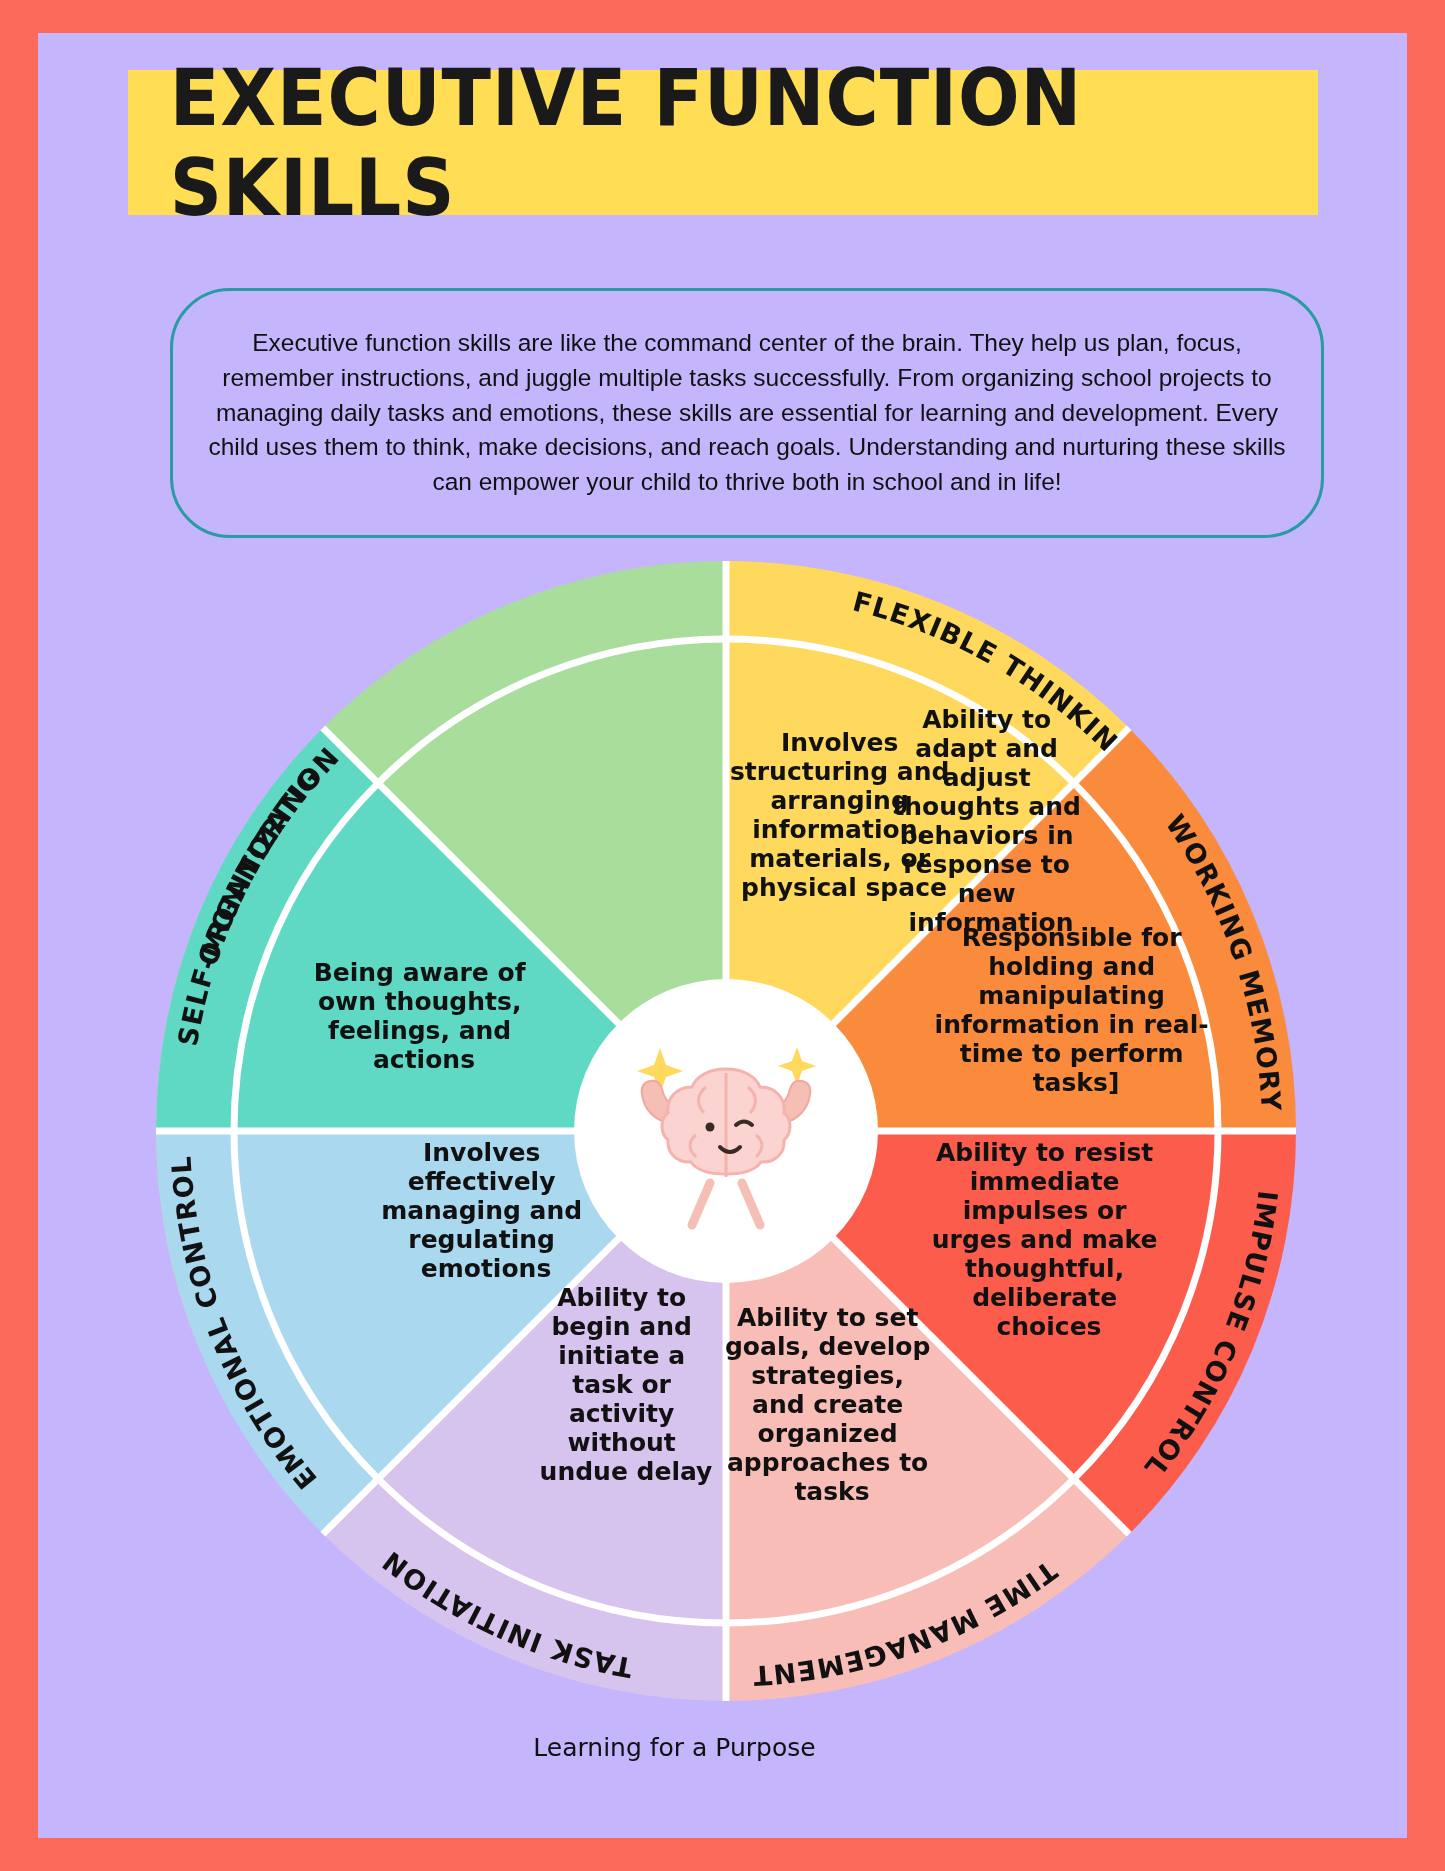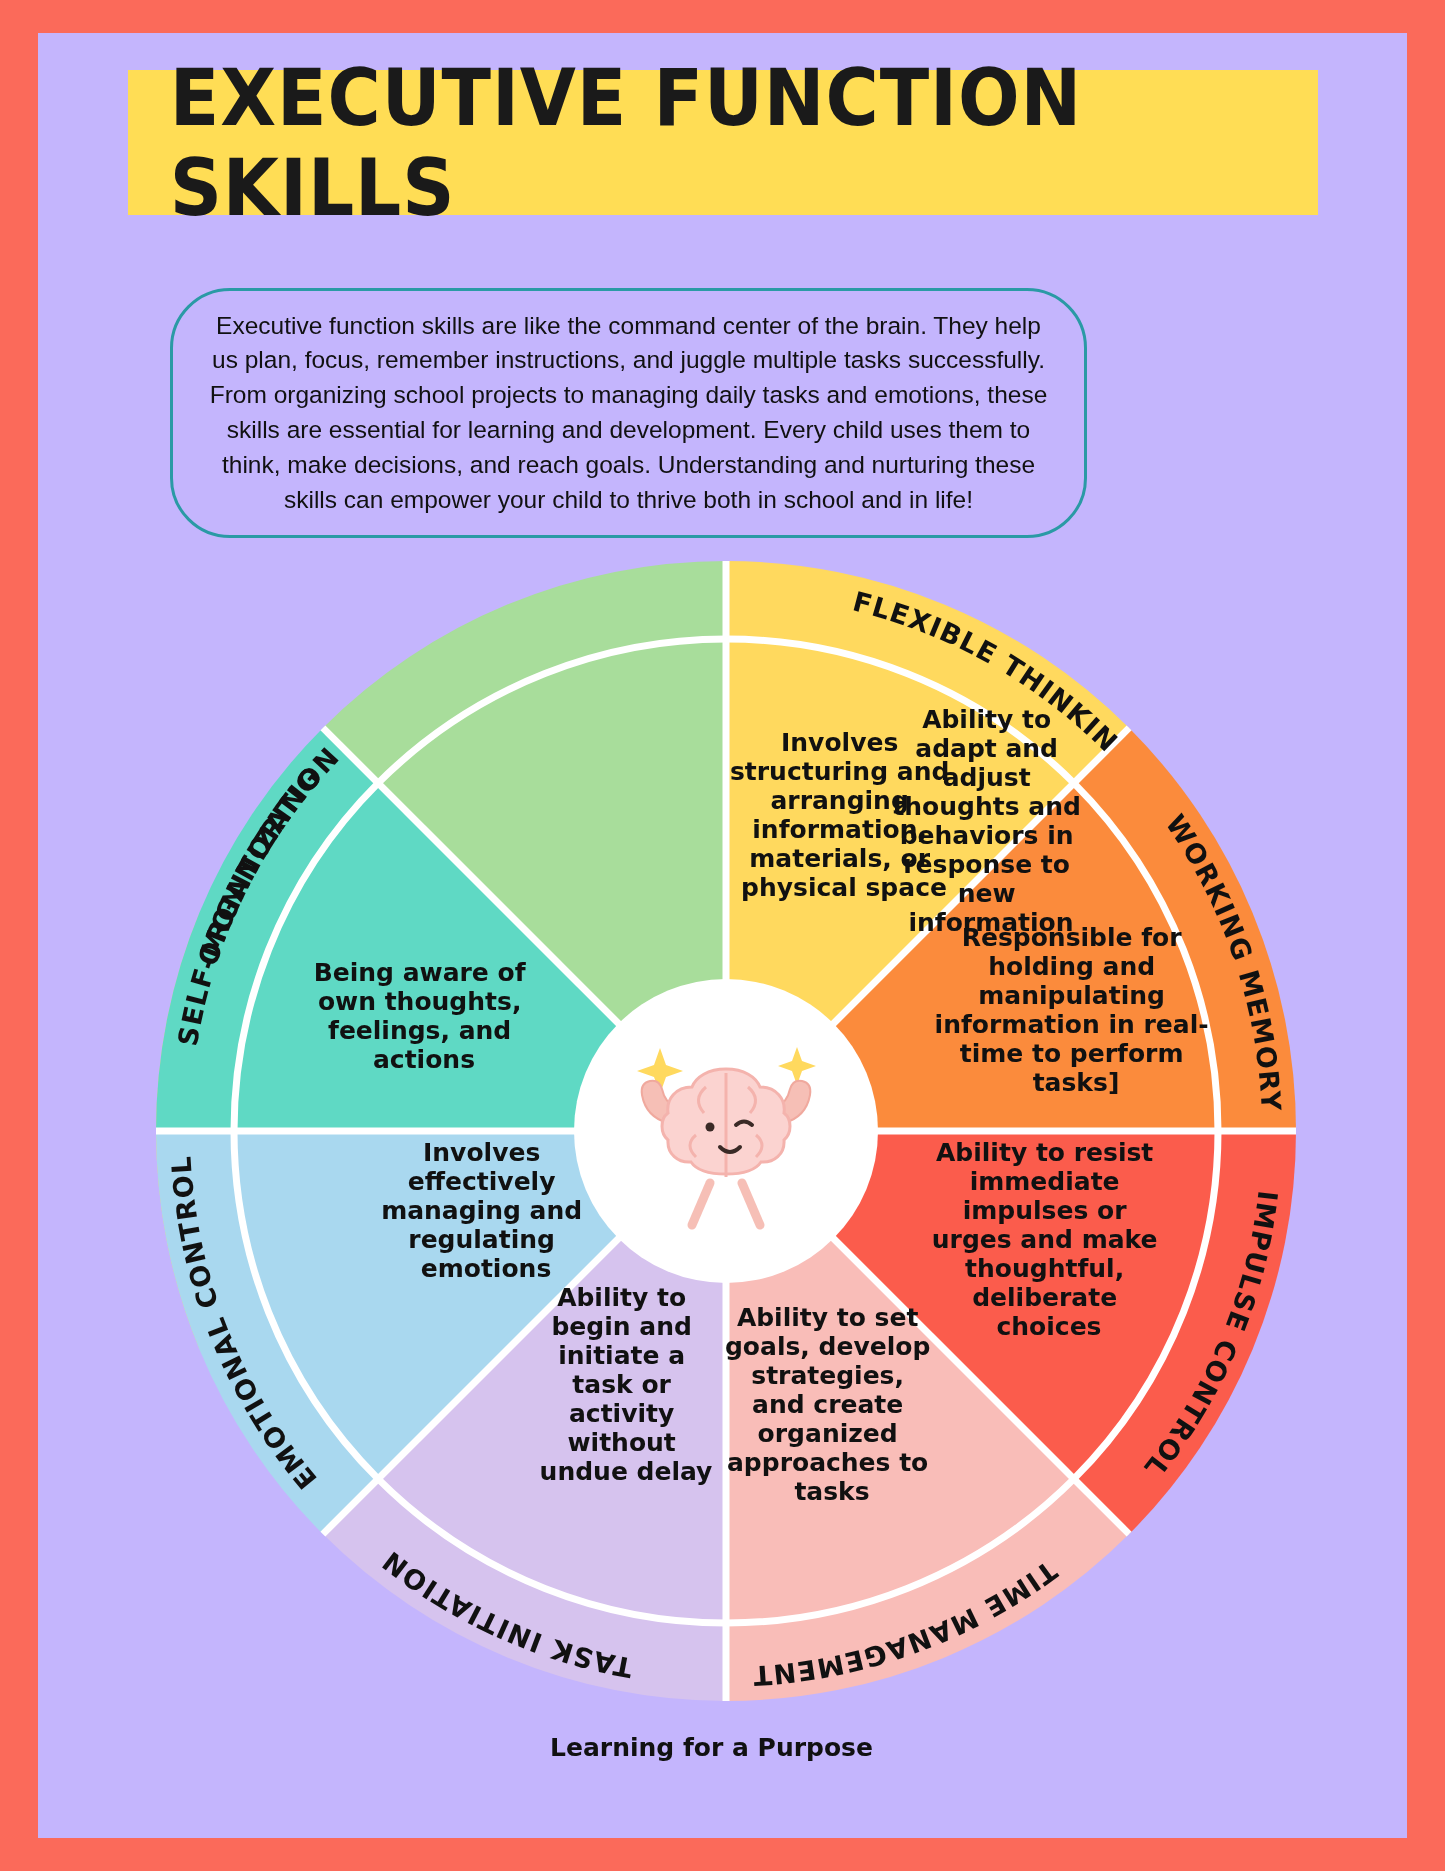--- a/index.html
+++ b/index.html
@@ -40,21 +40,21 @@
     letter-spacing: 1px;
     color: #1a1a1a;
     text-transform: uppercase;
     transform: scaleX(0.93);
   }
   
   .intro-box {
     position: absolute;
     left: 132px;
     top: 255px;
-    width: 917px;
+    width: 1154px;
     height: 250px;
     border: 3px solid #2a9aa5;
     border-radius: 60px;
     box-sizing: border-box;
     display: flex;
     align-items: center;
     justify-content: flex-end;
     padding: 1px 34px;
   }
   .intro-box .intro-text {
@@ -89,24 +89,23 @@
     letter-spacing: 1.2px;
   }
   
   .footer {
     position: absolute;
     left: 0;
     top: 1700px;
     width: 1273px;
     text-align: center;
     font-family: "DejaVu Sans", sans-serif;
-    font-weight: bold;
+    font-weight: normal;
     font-size: 25px;
     color: #111111;
-    padding-left: 37px;
   }
 </style>
 </head>
 <body>
 
 <div class="page">
 
   <div class="title-banner">
     <div class="title-text">EXECUTIVE FUNCTION SKILLS</div>
   </div>

